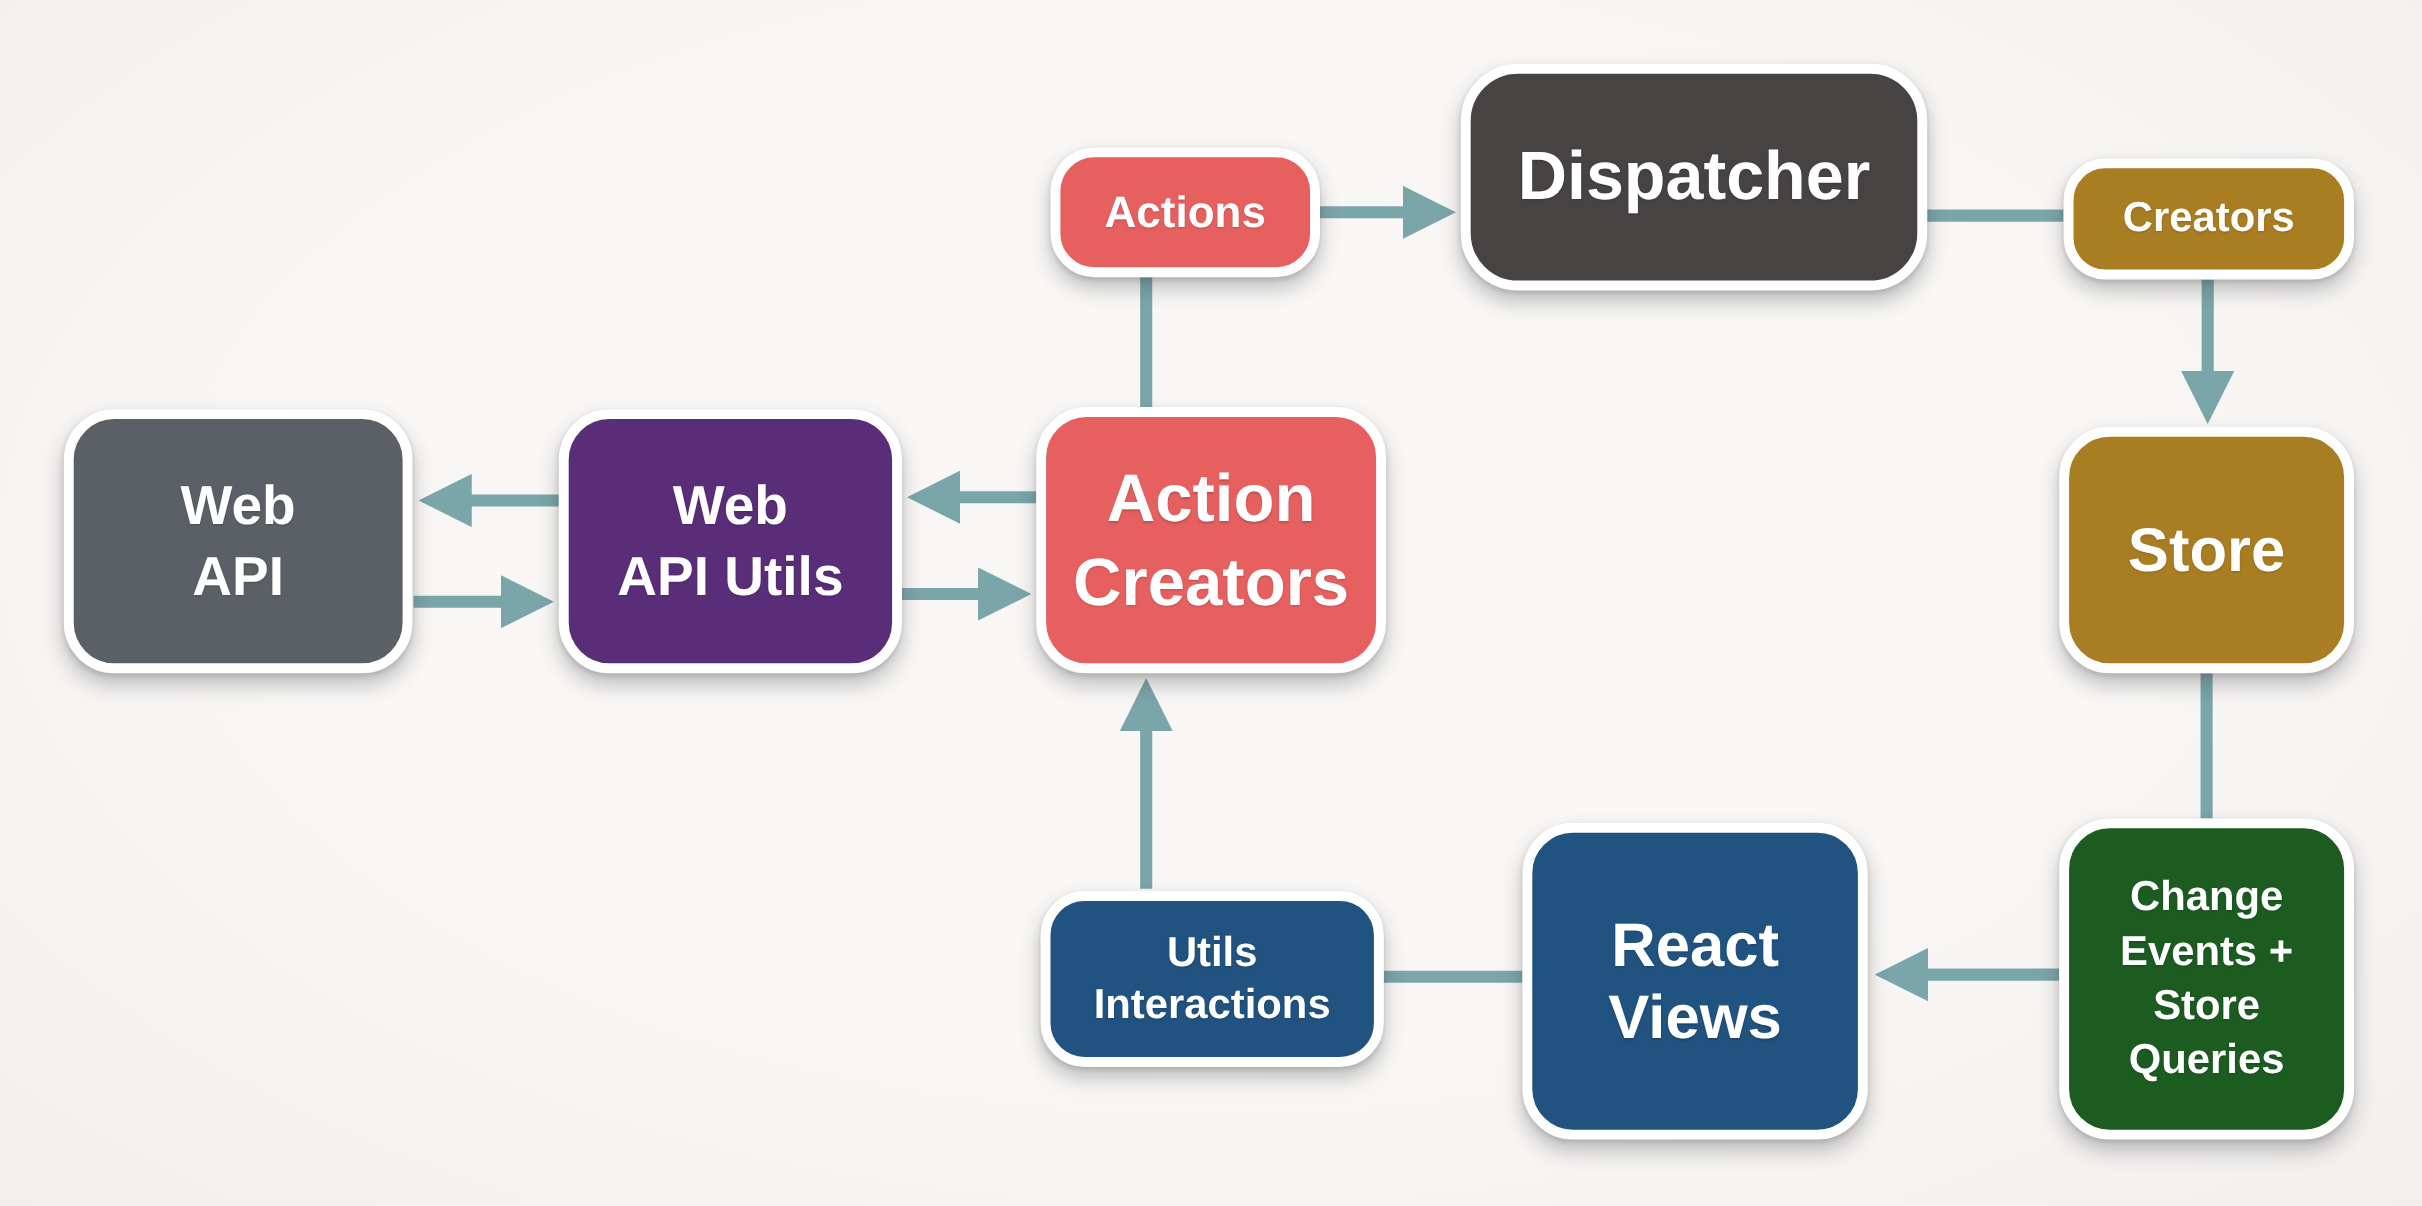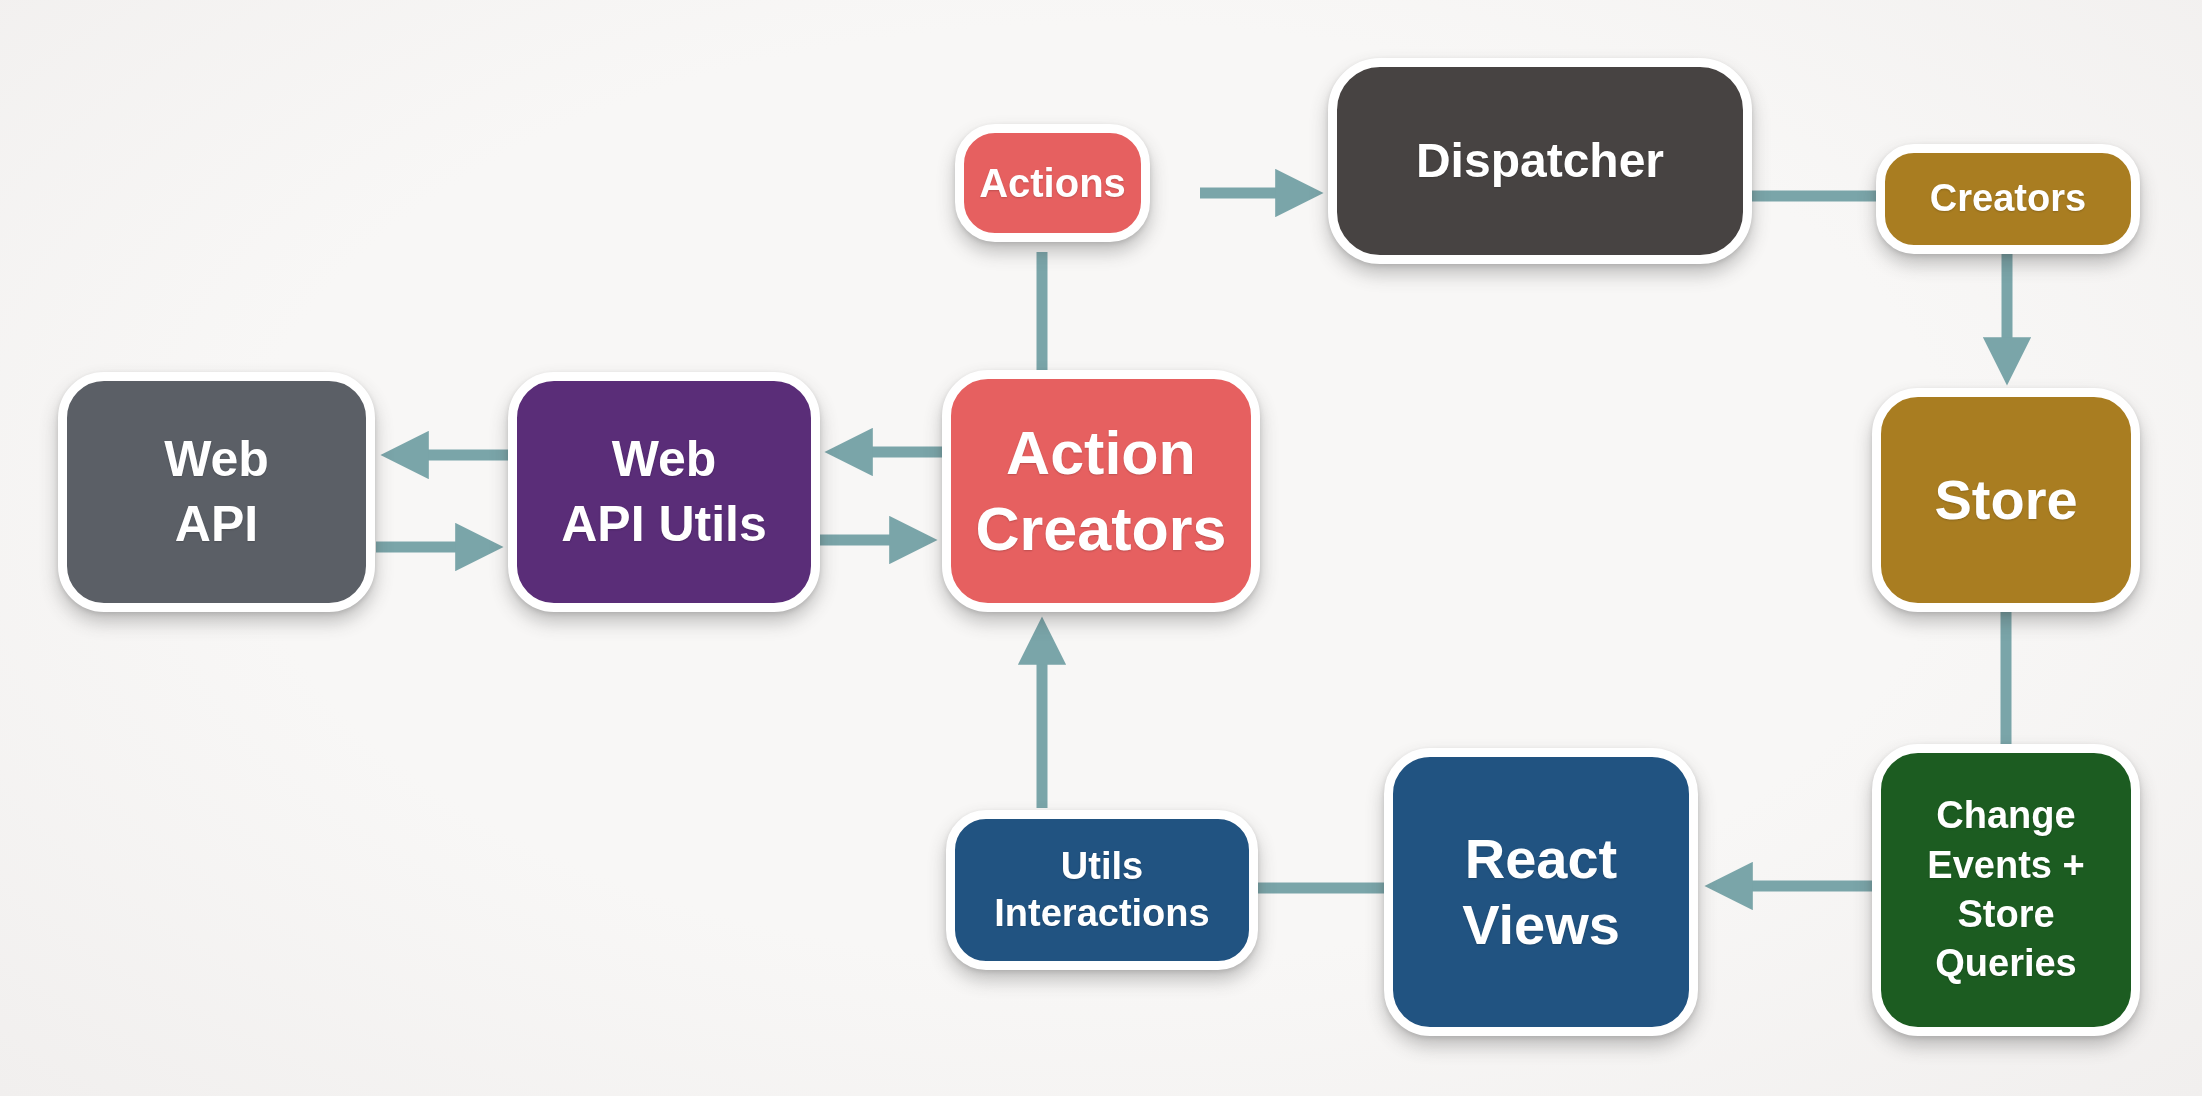--- a/index.html
+++ b/index.html
@@ -41,24 +41,24 @@
     line-height: 1.3;
     text-shadow: 0 1px 2px rgba(0,0,0,0.18);
   }
   
   .n-web-api           { left:  58px; top: 372px; width: 317px; height: 240px; }
   .n-web-api           .label { font-size: 50px; }
   .n-web-api-utils     { left: 508px; top: 372px; width: 312px; height: 240px; }
   .n-web-api-utils     .label { font-size: 50px; }
   .n-action-creators   { left: 942px; top: 370px; width: 318px; height: 242px; }
   .n-action-creators   .label { font-size: 61px; line-height: 1.25; }
-  .n-actions           { left: 955px; top: 124px; width: 195px; height: 118px; border-radius: 40px; }
+  .n-actions           { left: 955px; top: 134px; width: 245px; height: 118px; border-radius: 40px; }
   .n-actions           .label { font-size: 40px; }
   .n-dispatcher        { left: 1328px; top: 58px; width: 424px; height: 206px; border-radius: 52px; }
-  .n-dispatcher        .label { font-size: 48px; }
+  .n-dispatcher        .label { font-size: 62px; }
   .n-callbacks         { left: 1876px; top: 144px; width: 264px; height: 110px; border-radius: 38px; }
   .n-callbacks         .label { font-size: 38px; }
   .n-store             { left: 1872px; top: 388px; width: 268px; height: 224px; }
   .n-store             .label { font-size: 56px; }
   .n-change-events     { left: 1872px; top: 744px; width: 268px; height: 292px; }
   .n-change-events     .label { font-size: 38px; line-height: 1.3; }
   .n-react-views       { left: 1384px; top: 748px; width: 314px; height: 288px; }
   .n-react-views       .label { font-size: 56px; line-height: 1.18; }
   .n-user-interactions { left: 946px; top: 810px; width: 312px; height: 160px; border-radius: 40px; }
   .n-user-interactions .label { font-size: 38px; line-height: 1.25; }

